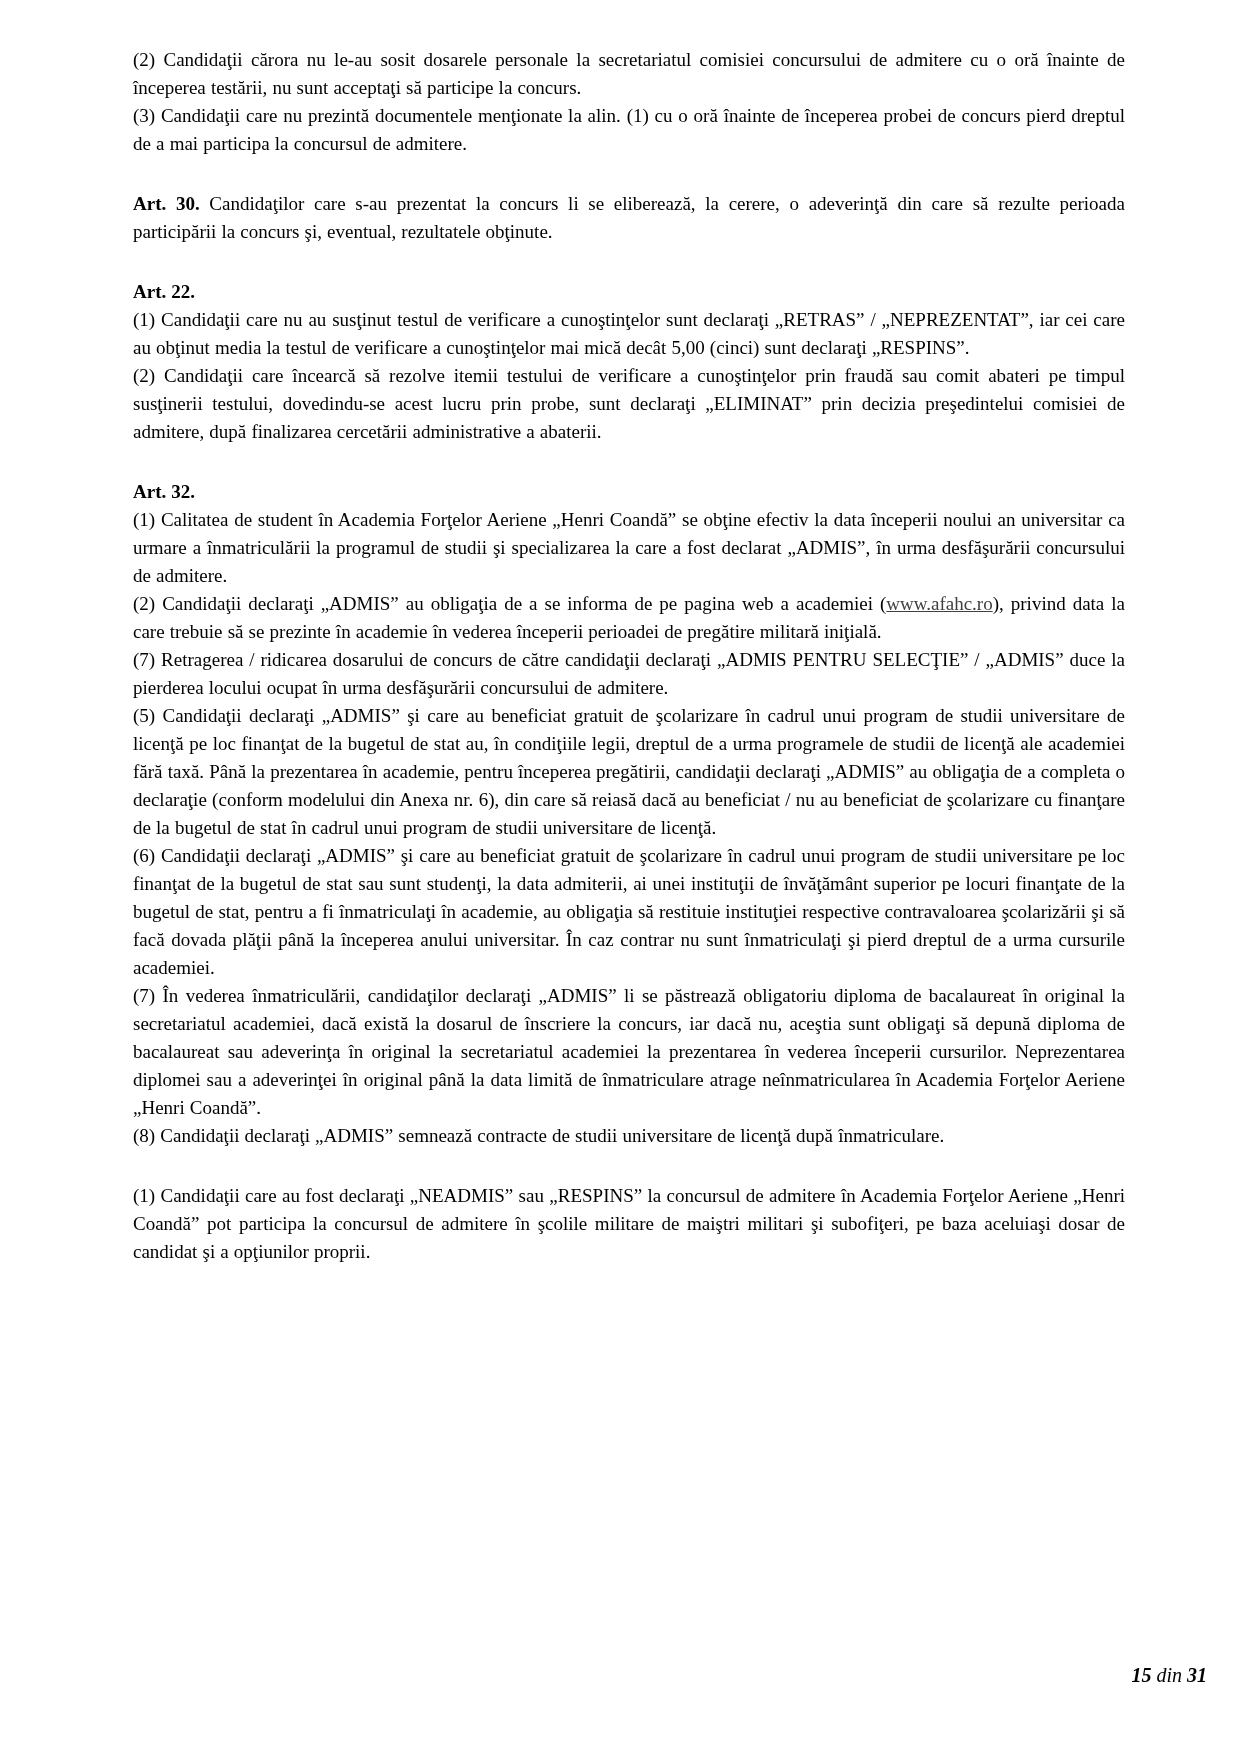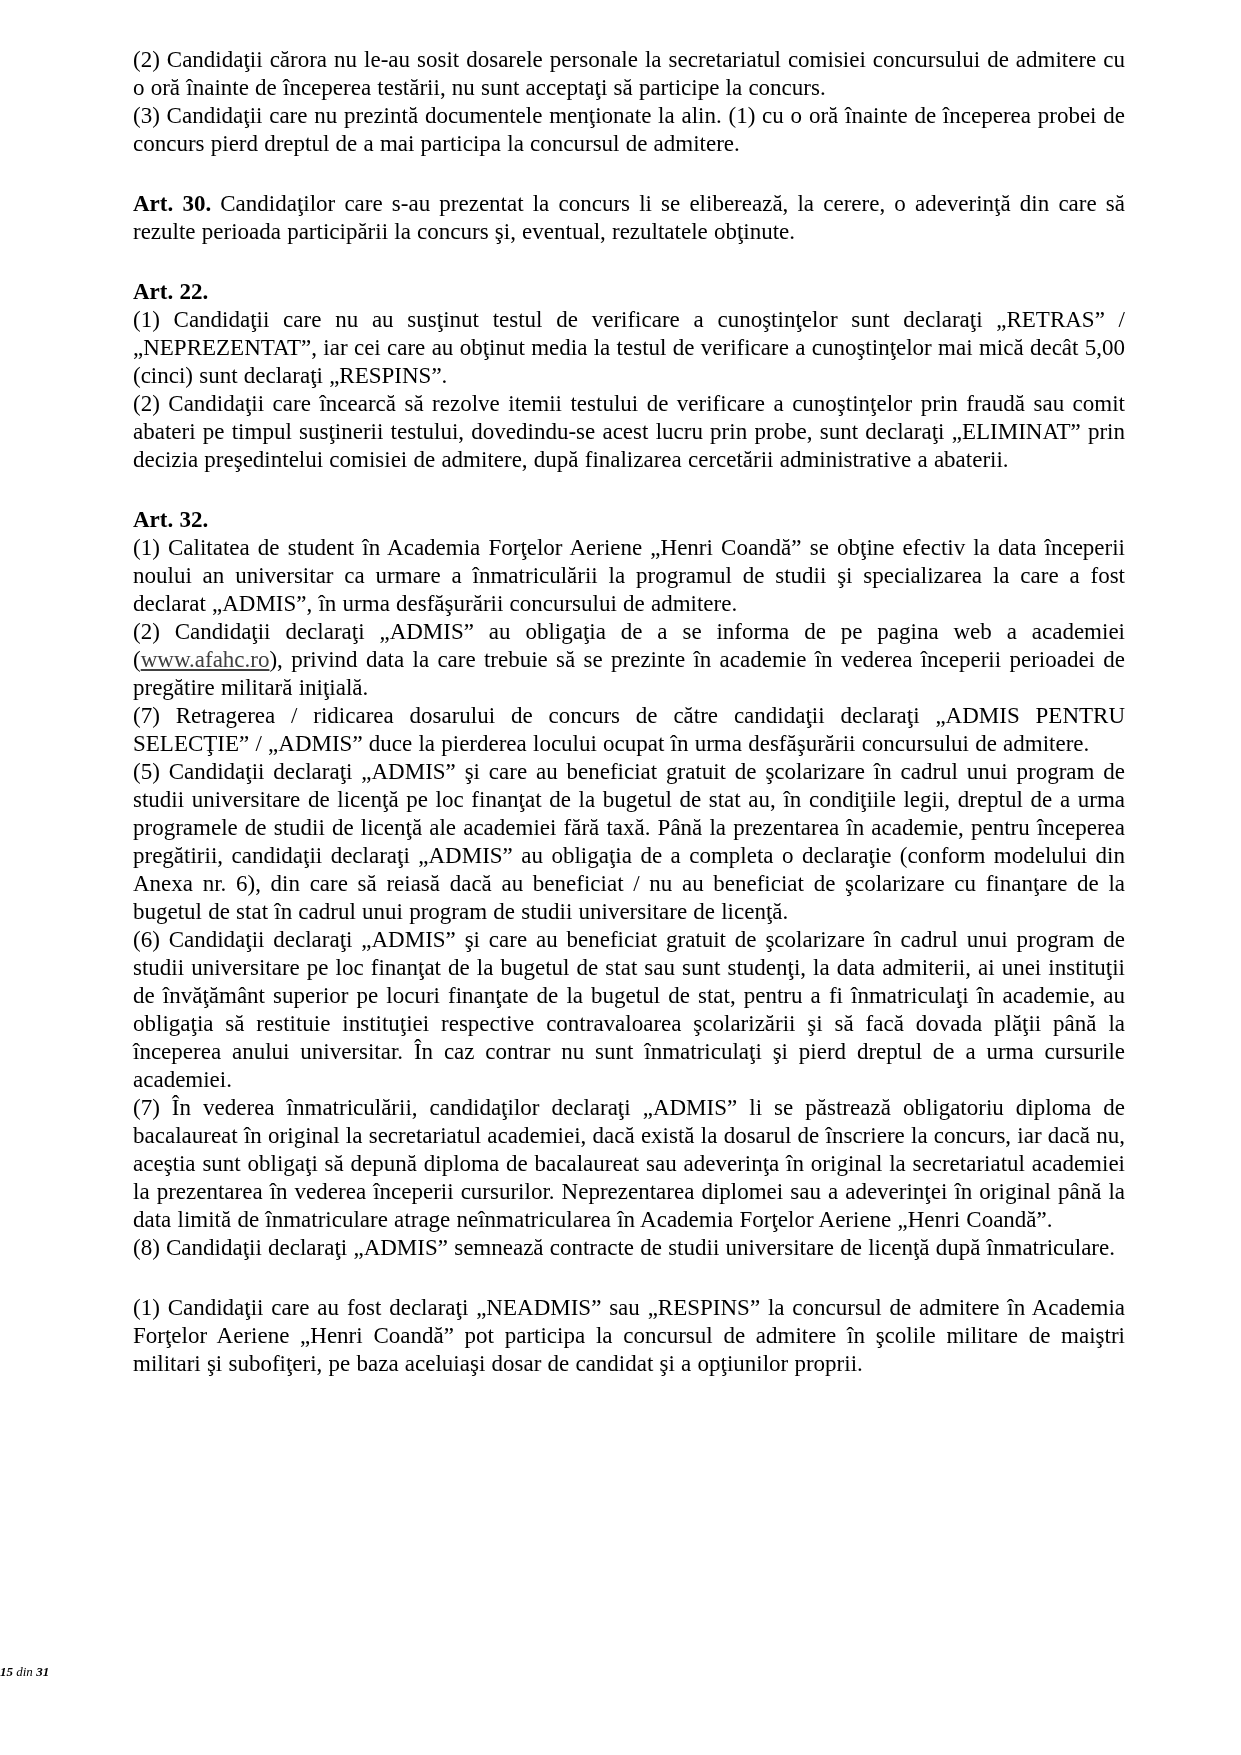--- a/index.html
+++ b/index.html
@@ -13,35 +13,35 @@
     overflow: hidden;
   }
   .content {
     position: absolute;
     top: 46px;
     left: 133px;
     width: 992px;
   }
   p.para {
     margin: 0;
-    font-size: 23px;
+    font-size: 19px;
     line-height: 28px;
     text-align: justify;
     word-spacing: 0.02em;
   }
   .spacer { height: 32px; }
   .b { font-weight: bold; }
   .link { text-decoration: underline; color: #404040; }
   .footer {
     position: absolute;
     top: 1664px;
     left: 0;
     right: 34px;
-    text-align: left;
-    font-size: 13px;
+    text-align: right;
+    font-size: 20px;
     font-style: italic;
   }
   .footer .num { font-weight: bold; }
 </style>
 </head>
 <body>
 
 <div class="page">
   <div class="content">
       <p class="para"><span>(2) Candidaţii cărora nu le-au sosit dosarele personale la secretariatul comisiei concursului de admitere cu o oră înainte de începerea testării, nu sunt acceptaţi să participe la concurs.</span></p>

